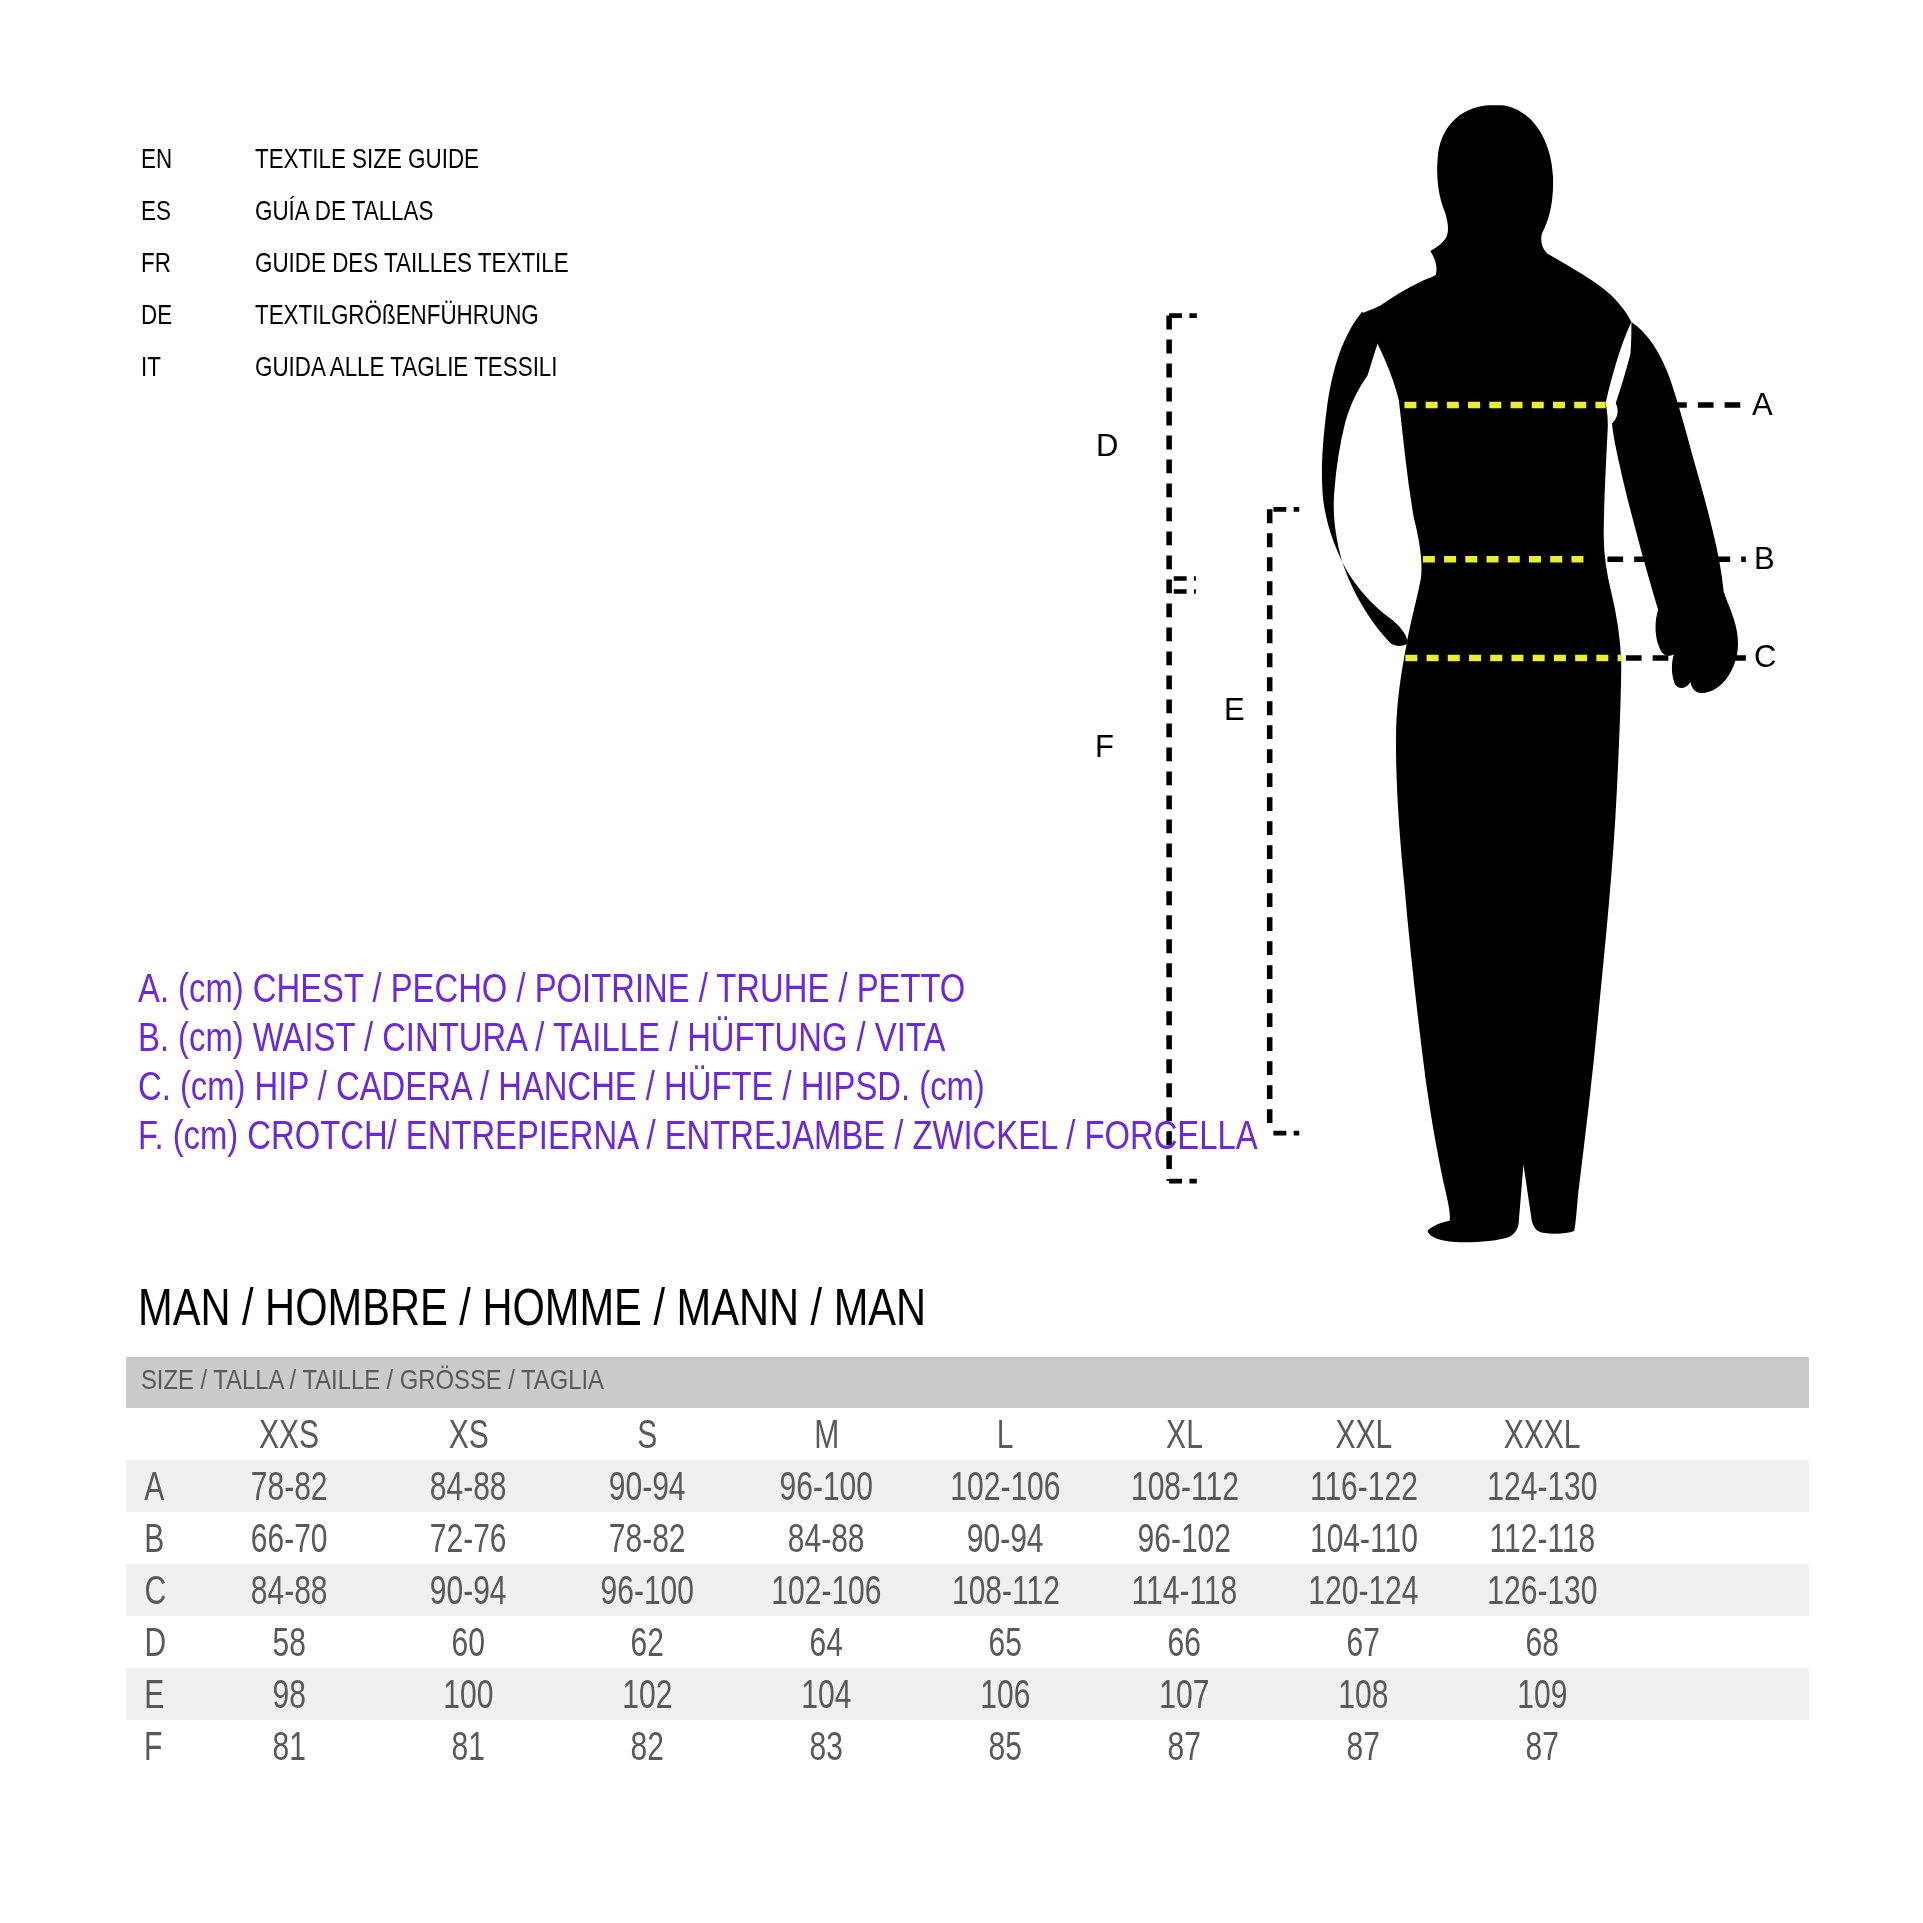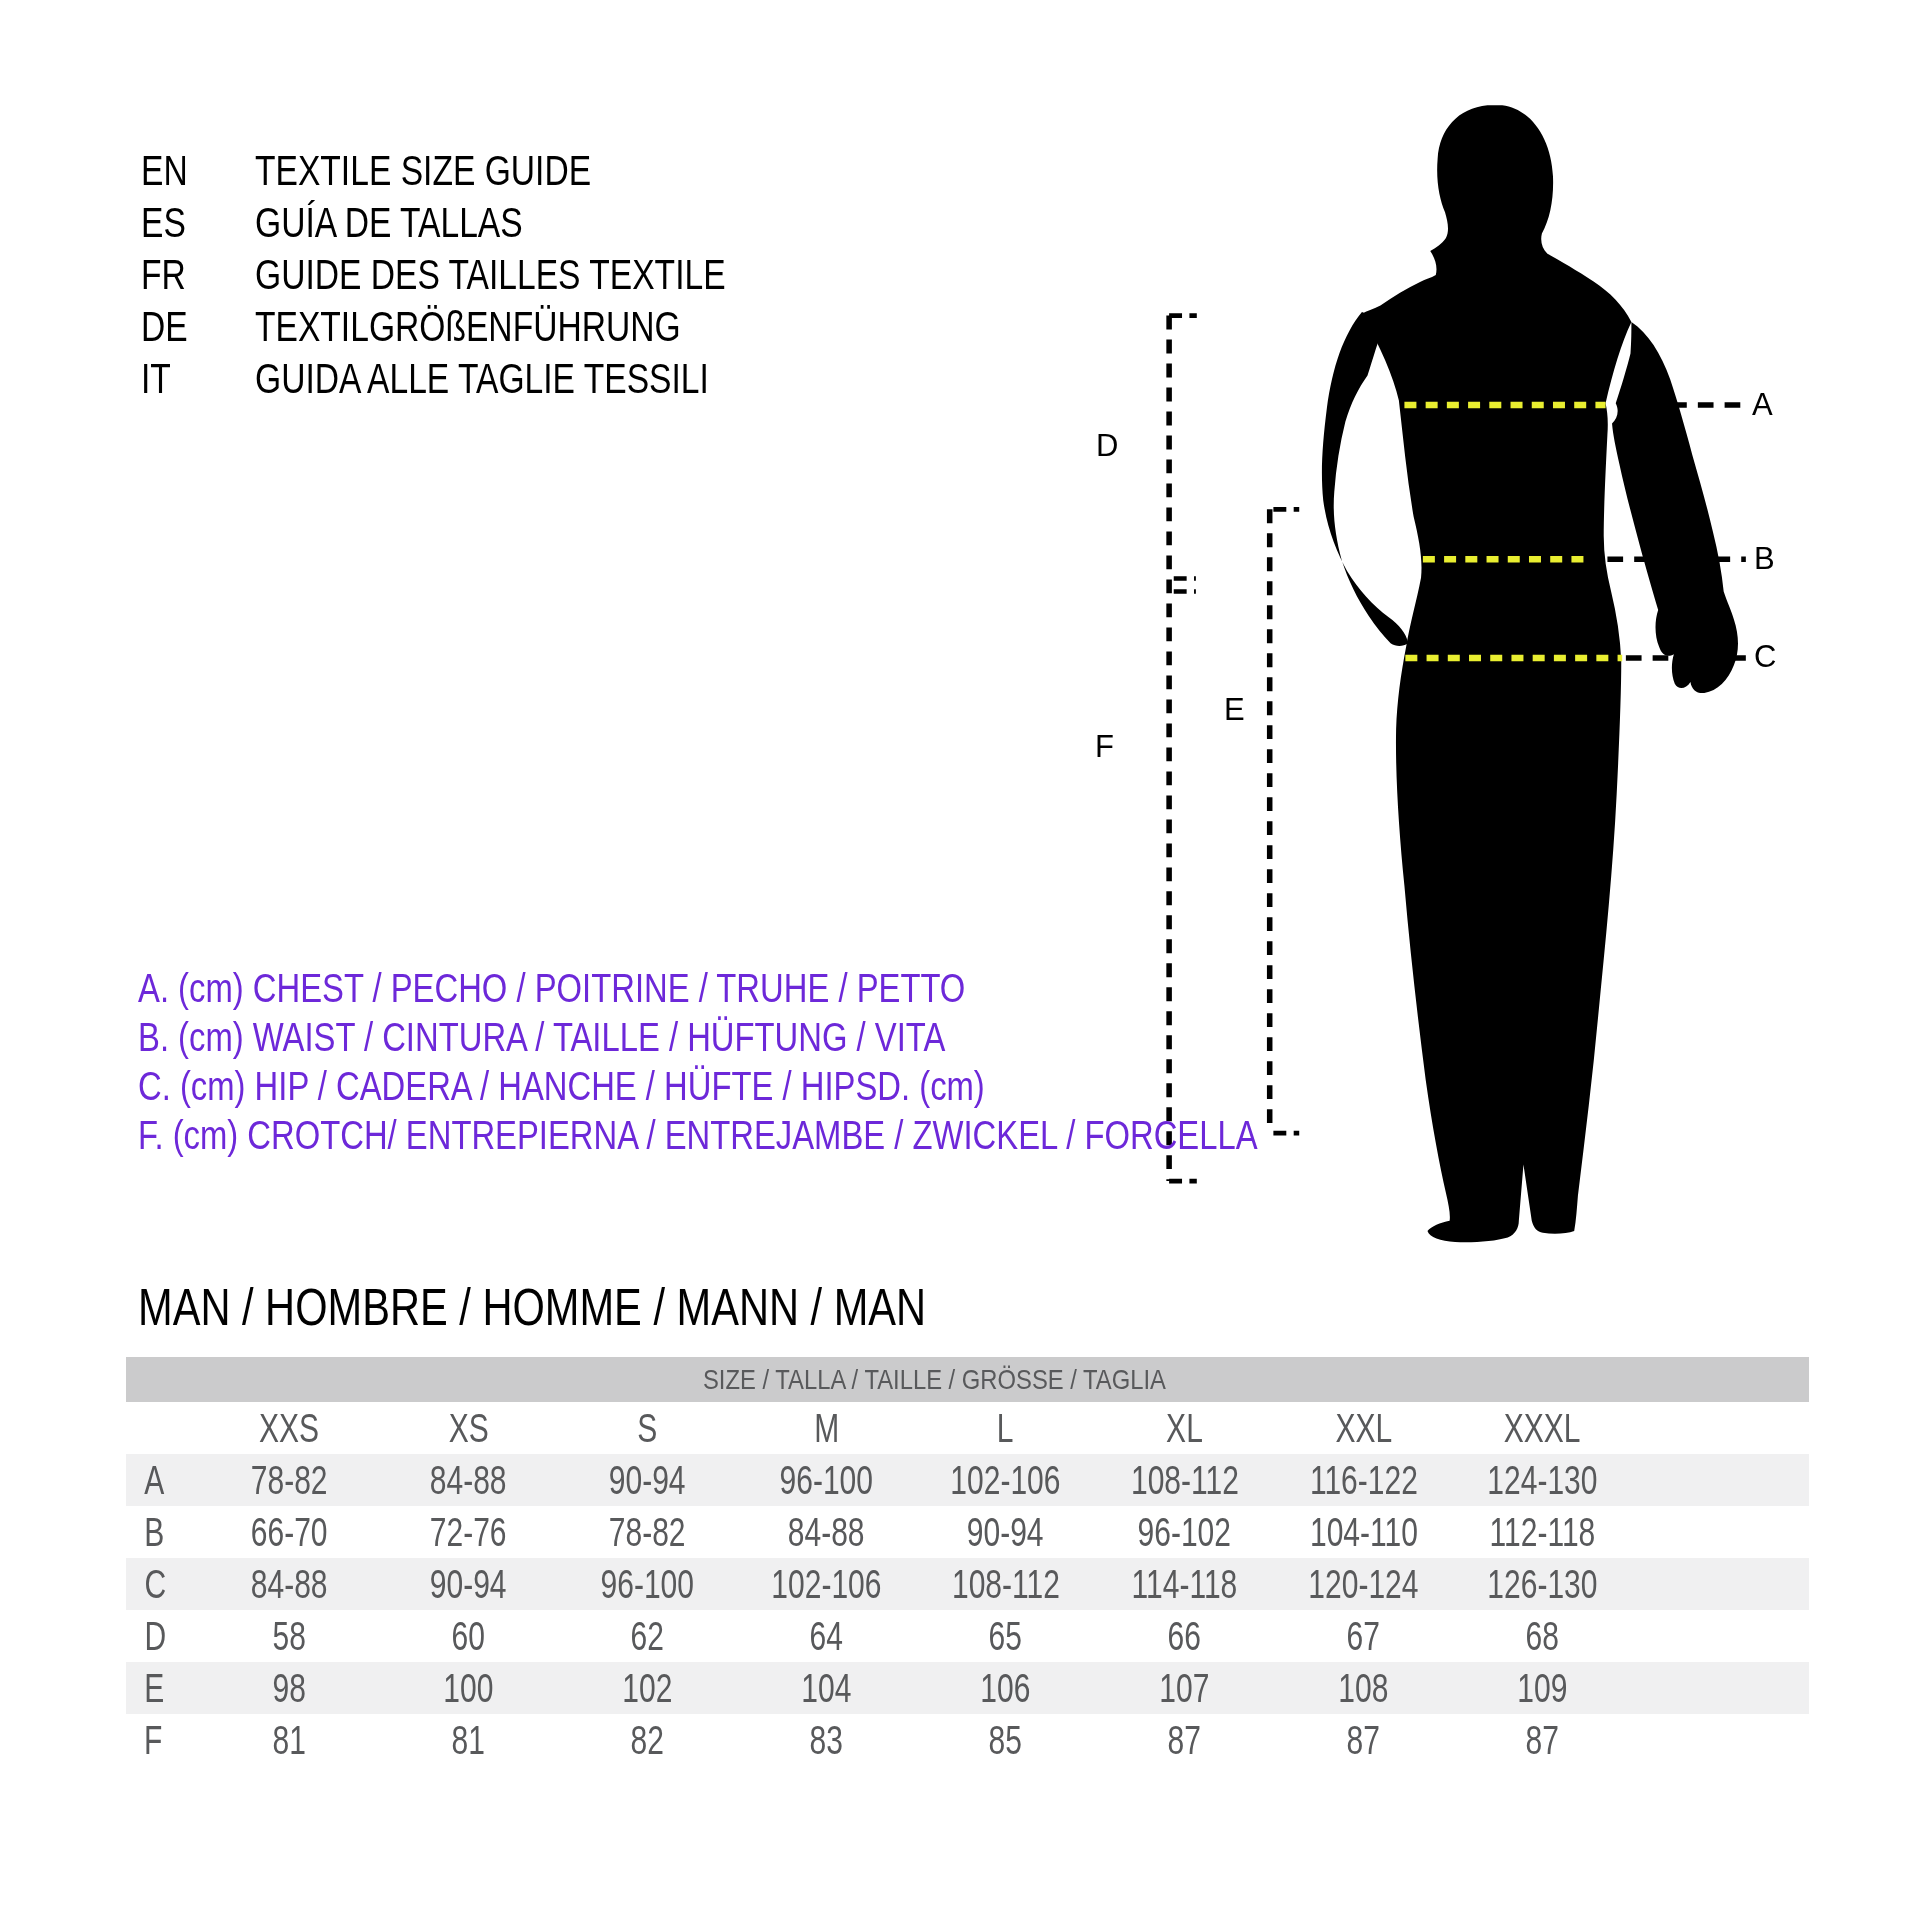--- a/index.html
+++ b/index.html
@@ -11,43 +11,43 @@
     overflow:hidden;
     color:#000;
   }
   .abs { position:absolute; }
 
   
   .cond  { display:inline-block; transform:scaleX(0.80); transform-origin:0 50%; white-space:nowrap; }
   .condc { display:inline-block; transform:scaleX(0.75); transform-origin:50% 50%; white-space:nowrap; }
 
   
-  #lang-header { left:141px; top:133px; font-size:42px; line-height:52px; color:#000;margin-top:12px; }
+  #lang-header { left:141px; top:133px; font-size:28px; line-height:52px; color:#000; }
   .lang-code-box { display:inline-block; width:114px; vertical-align:top; }
 
   
   #legend { left:138px; top:964px; font-size:41px; line-height:49px; color:#6d28d9; }
   #category-line { left:138px; top:1283px; font-size:52px; line-height:49px; color:#000; }
 
   
   .mlabel { font-size:31px; line-height:31px; color:#000; }
 
   
   .vline   { stroke:var(--ink,#000); stroke-width:6; stroke-dasharray:15 11; fill:none; }
   .hblack  { stroke:var(--ink,#000); stroke-width:6; stroke-dasharray:17 12; fill:none; }
   .hyellow { stroke:var(--yellow,#e9ee30); stroke-width:7; stroke-dasharray:13 10; fill:none; }
   .stub    { stroke:var(--ink,#000); stroke-width:5; stroke-dasharray:14 8; fill:none; }
   .sil     { fill:var(--sil,#000); stroke:none; }
 
   
   #size-table { left:126px; top:1357px; width:1683px; color:var(--ttext,#58595b); font-size:40px; }
   #size-table .thead {
-    height:45px; line-height:45px;
+    height:51px; line-height:45px;
     background:var(--thead-bg,#cbcbcc);
-    font-size:28px; padding-left:14.8px;text-align:center;
+    font-size:28px; padding-left:14.8px;
   }
   #size-table .thead .cond { transform:scaleX(0.85); }
   .trow { display:grid; grid-template-columns:74px repeat(8,179px) 1fr; height:52px; align-items:center; }
   .trow.stripe { background:var(--stripe,#f0f0f1); }
   .cell { text-align:center; }
   .cell.lbl { text-align:left; padding-left:14.8px; }
 </style>
 </head>
 <body>
 

